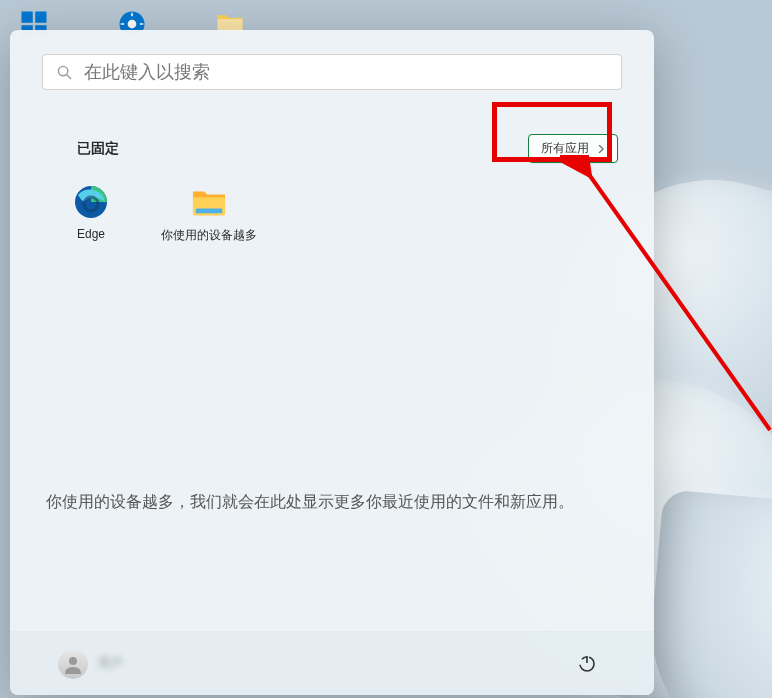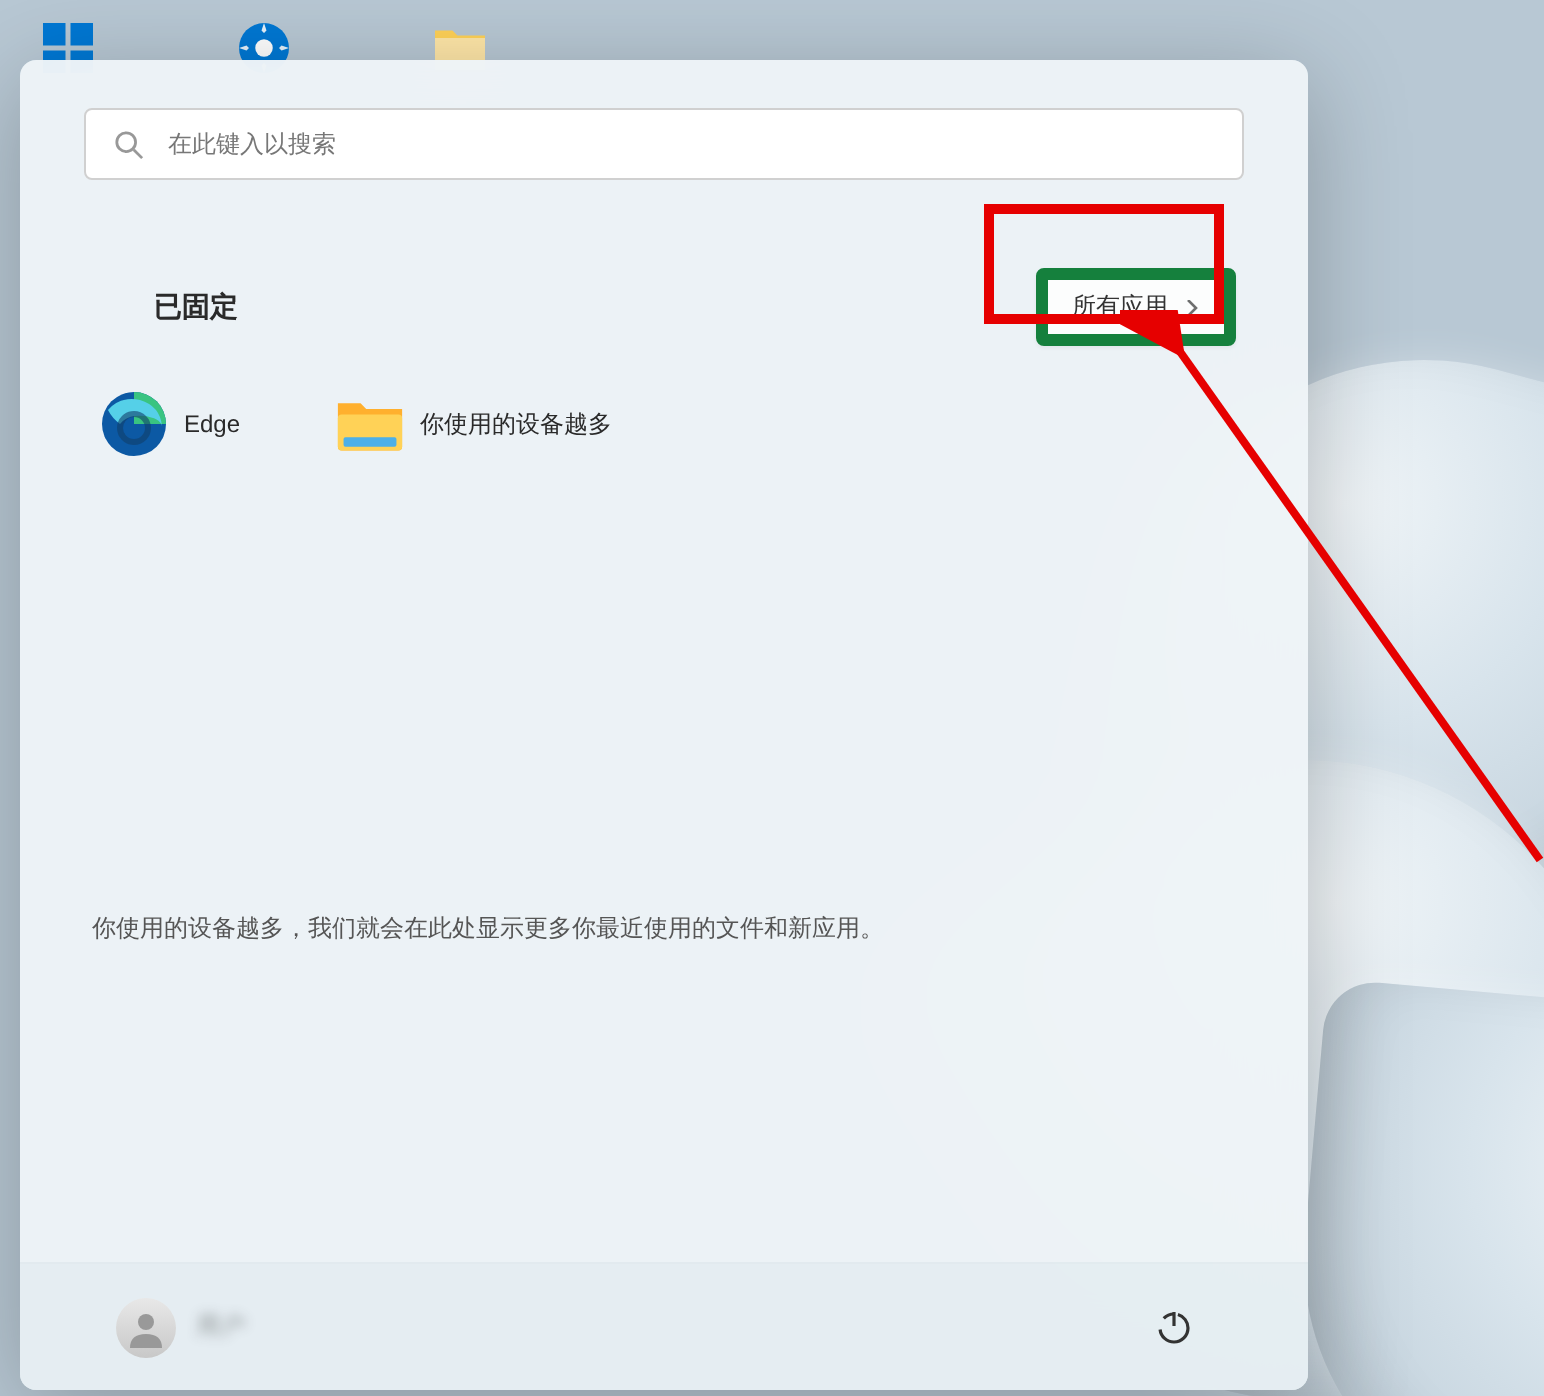--- a/index.html
+++ b/index.html
@@ -62,21 +62,21 @@
       display: flex;
       align-items: center;
       padding: 0 14px;
       gap: 12px;
     }
     .search-icon-svg { width: 15px; height: 15px; opacity: 0.6; }
     .search-input {
       border: none;
       outline: none;
       flex: 1;
-      font-size: 12px;
+      font-size: 18px;
       background: transparent;
       color: #333;
     }
     .search-input::placeholder { color: #777; }
     .section {
       padding: 12px 36px 0;
     }
     .section-header {
       display: flex;
       justify-content: space-between;
@@ -85,41 +85,41 @@
       margin-top: 20px;
     }
     .section-title {
       font-size: 14px;
       font-weight: 600;
       color: #2a2a2a;
       margin-left: 31px;
     }
     .all-apps-btn {
       background: #fcfdfd;
-      border: 6px solid #15803d;
+      border: 1px solid #15803d;
       border-radius: 4px;
       padding: 5px 12px;
       font-size: 12px;
       color: #333;
       cursor: pointer;
       display: flex;
       align-items: center;
       gap: 8px;
       box-shadow: 0 1px 2px rgba(0,0,0,0.05);
     }
     .chevron-svg { width: 8px; height: 8px; opacity: 0.7; }
     .pinned-grid {
       display: flex;
       gap: 28px;
       flex-wrap: wrap;
     }
     .pinned-item {
       width: 90px;
       display: flex;
-      flex-direction: row;
+      flex-direction: column;
       align-items: center;
       gap: 8px;
       cursor: pointer;
       padding: 4px;
       border-radius: 4px;
     }
     .app-icon {
       width: 34px;
       height: 34px;
       display: flex;
@@ -130,23 +130,23 @@
       font-size: 12px;
       color: #2a2a2a;
       text-align: center;
       white-space: nowrap;
     }
     .pinned-section { flex: 0 0 auto; }
     .recommended-section {
       margin-top: 200px;
     }
     .recommended-text {
-      font-size: 12px;
+      font-size: 16px;
       color: #555;
-      margin-top: 11px;
+      margin-top: 32px;
     }
     .footer {
       margin-top: auto;
       height: 64px;
       border-top: 1px solid rgba(0,0,0,0.01);
       background: rgba(223, 233, 239, 0.6);
       display: flex;
       align-items: center;
       justify-content: space-between;
       padding: 0 48px;

